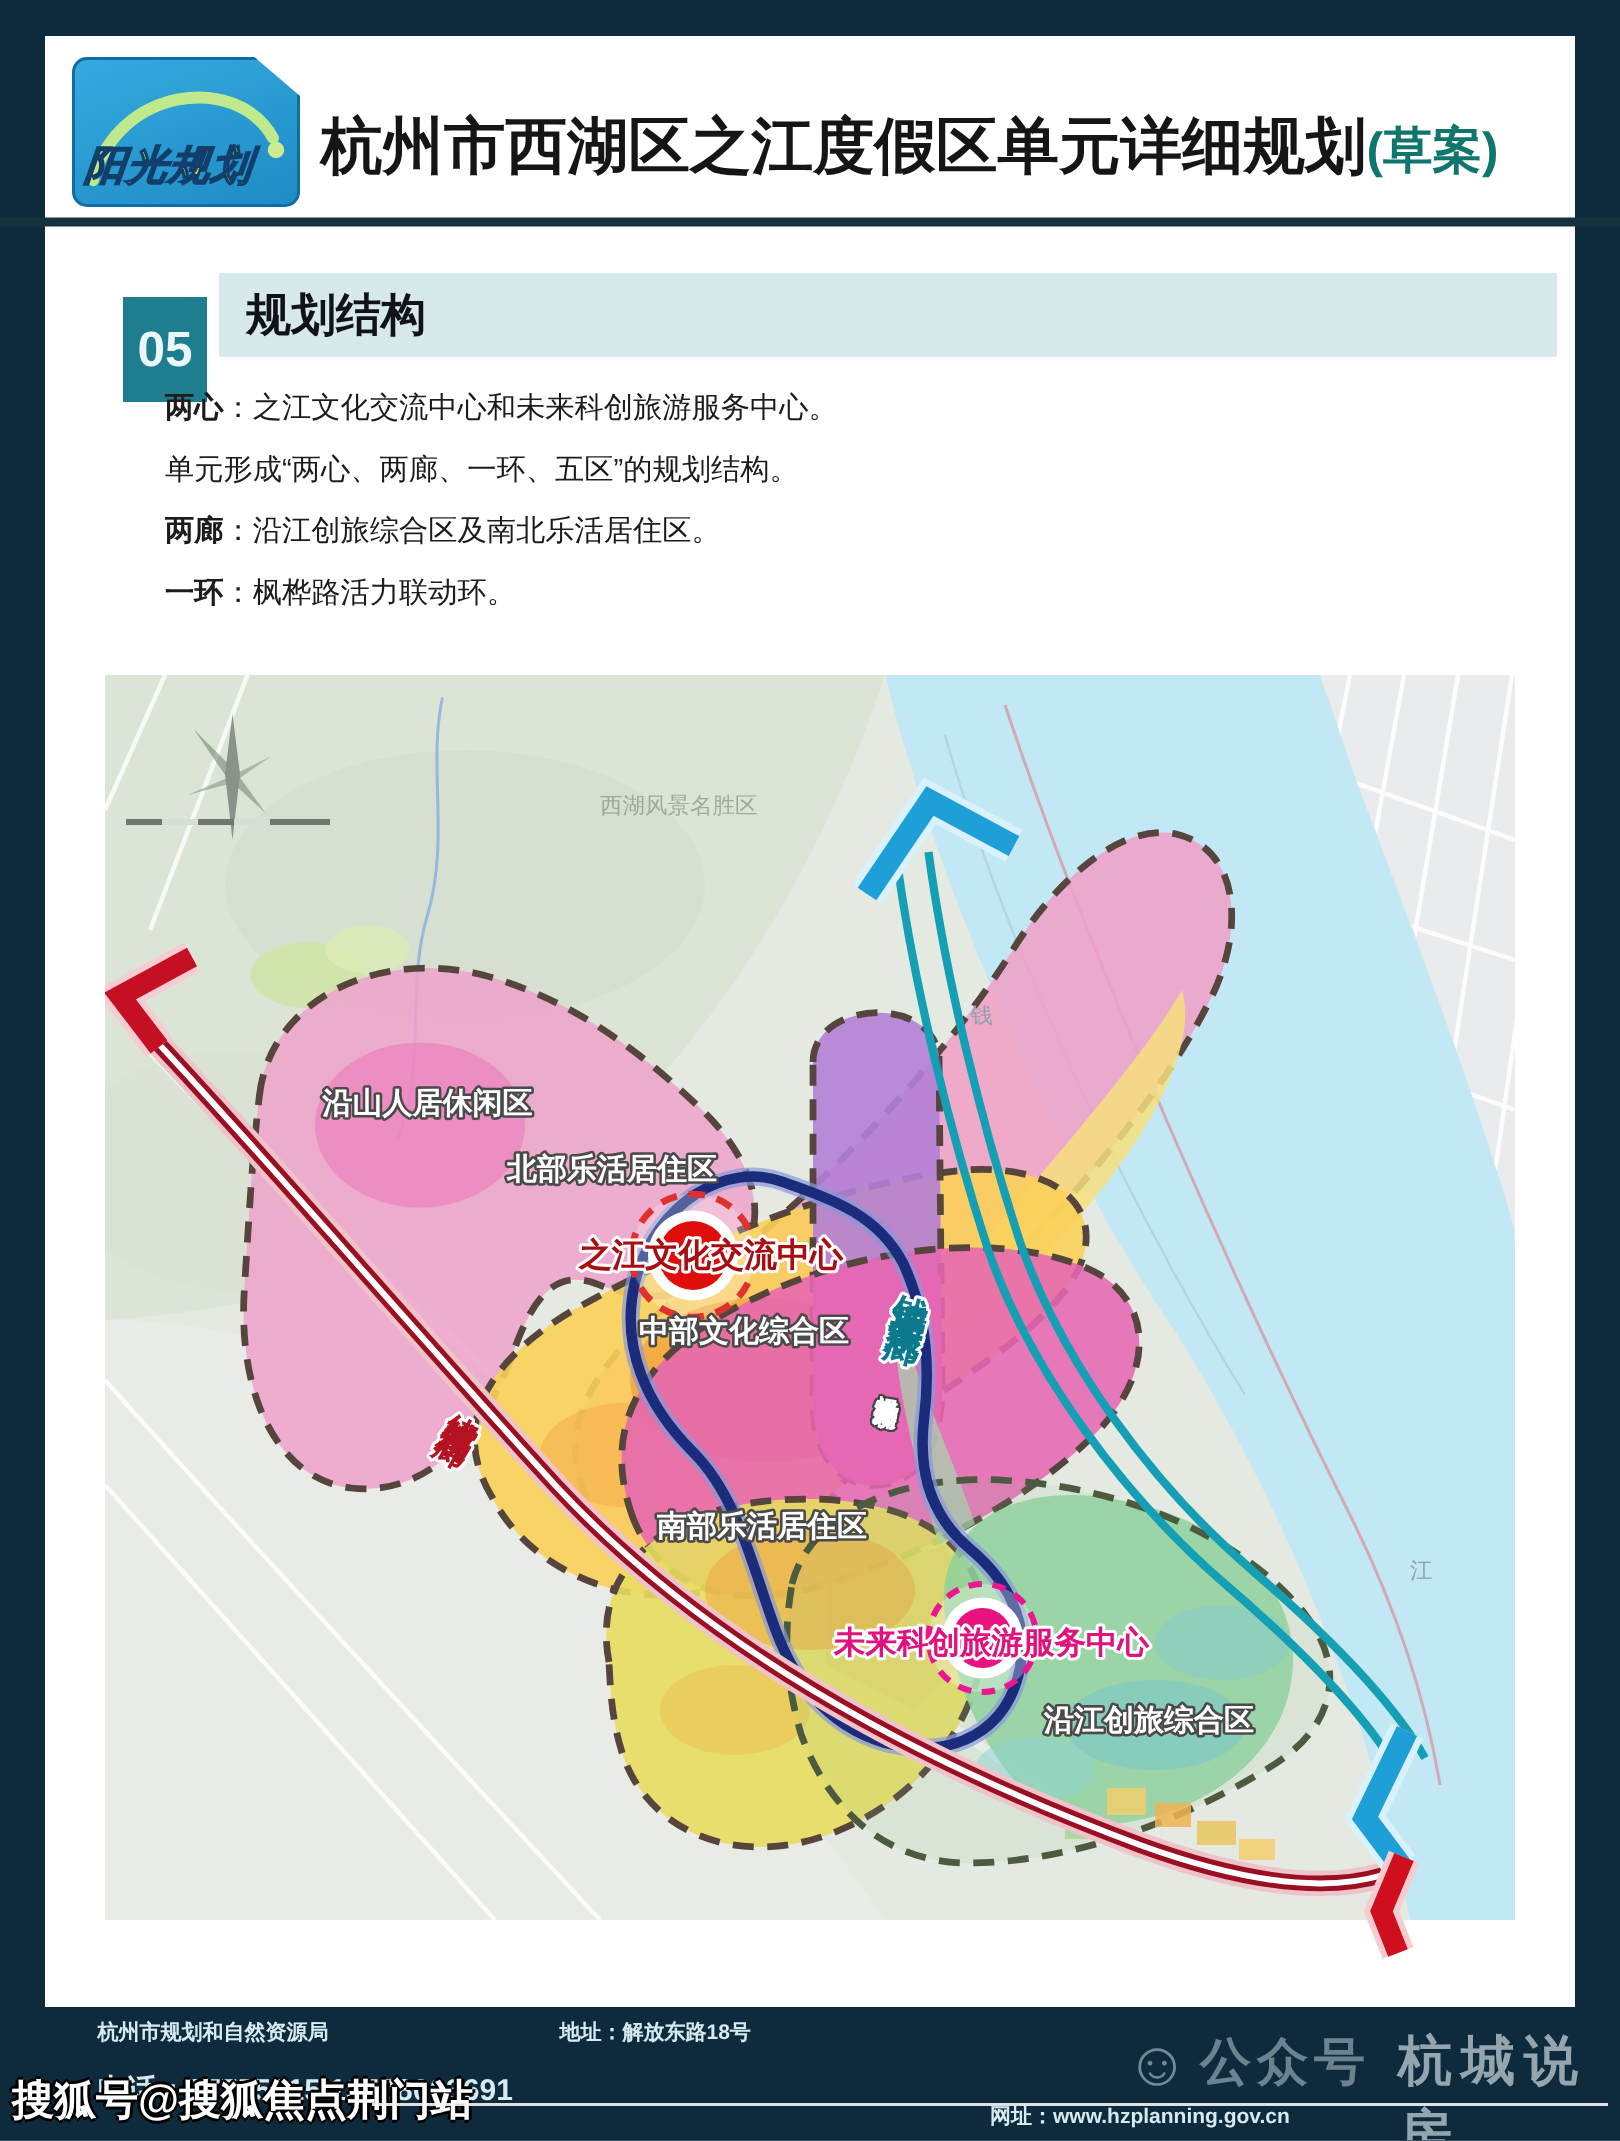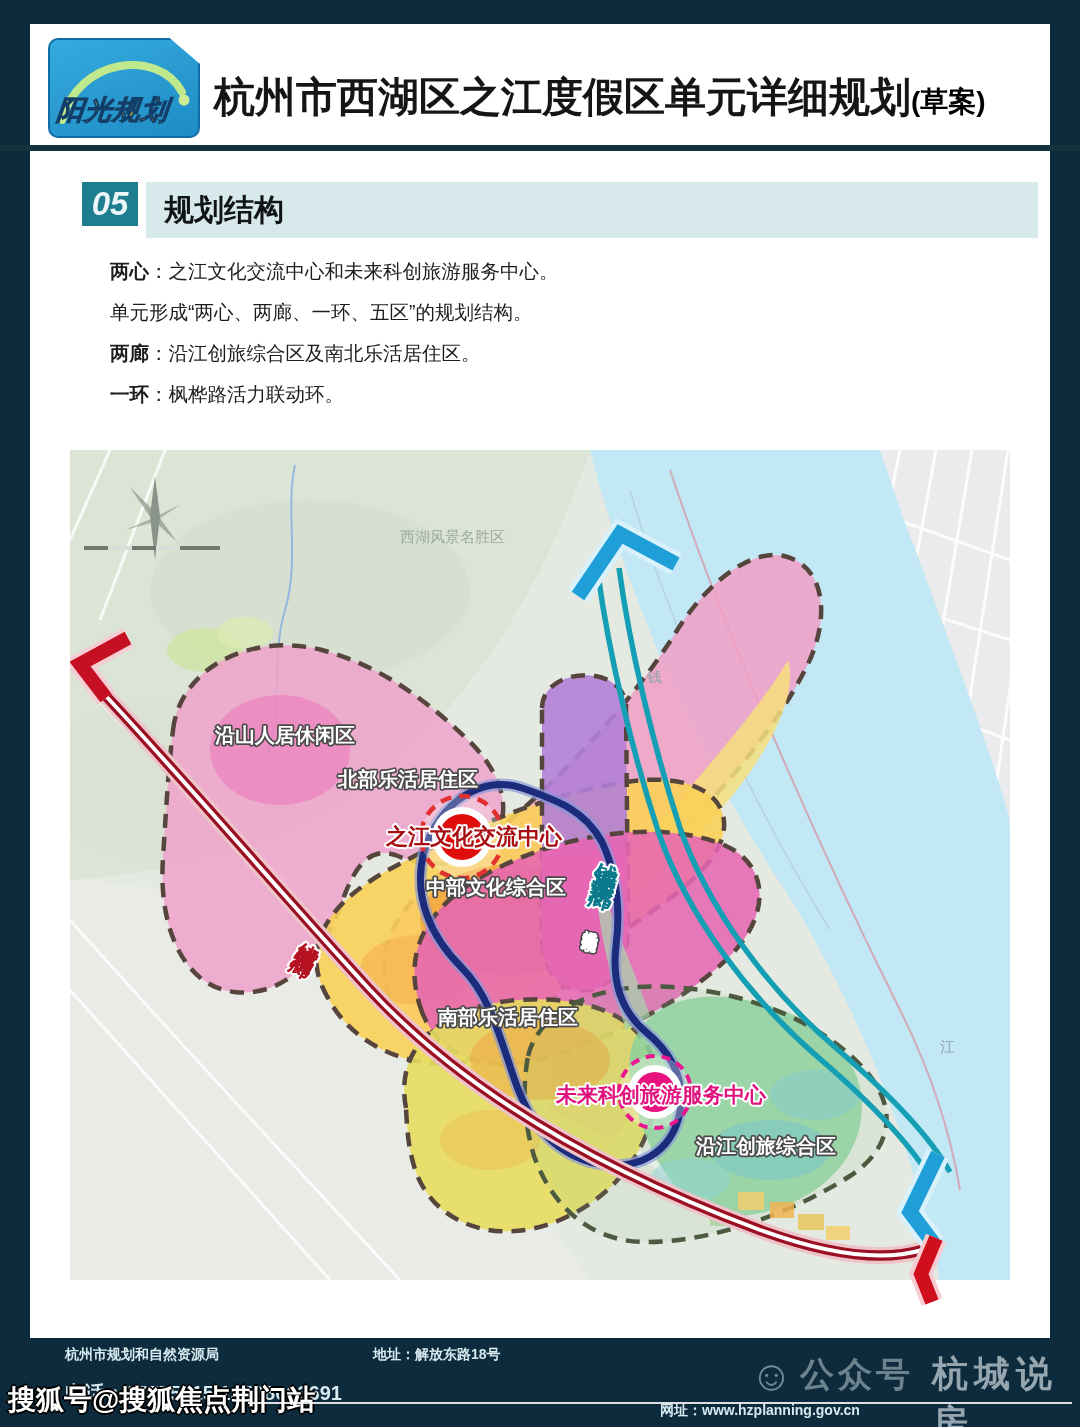--- a/index.html
+++ b/index.html
@@ -8,25 +8,25 @@
   .card{position:absolute;left:30px;top:24px;width:1020px;height:1314px;background:#ffffff;}
   
   .logo{position:absolute;left:18px;top:14px;width:148px;height:96px;
         background:linear-gradient(160deg,#35aadf,#1e8cc4);border:2px solid #0f6da6;border-radius:10px;
         clip-path:polygon(0 0,80% 0,100% 26%,100% 100%,0 100%);}
   .logo svg{position:absolute;left:0;top:0;}
   .logo .logo-text{position:absolute;left:7px;bottom:8px;font-size:27px;font-weight:bold;font-style:italic;
         color:#f7e417;-webkit-text-stroke:1px #123e6b;transform:skewX(-6deg);letter-spacing:1px;white-space:nowrap;}
   .title-wrap{position:absolute;left:184px;top:46px;white-space:nowrap;}
   .title-main{font-size:41px;font-weight:bold;color:#151515;letter-spacing:0px;}
-  .title-suffix{font-size:28px;font-weight:bold;color:#000000;}
+  .title-suffix{font-size:33px;font-weight:bold;color:#0f766e;}
   .header-divider{position:absolute;left:-30px;top:121px;width:1080px;height:6px;background:#15333f;}
   
-  .sec-num{position:absolute;left:52px;top:158px;width:56px;height:44px;background:#1e7e8f;
-           color:#eaf6f8;font-size:33px;font-weight:bold;display:flex;align-items:center;justify-content:center;font-style:italic;}
+  .sec-num{position:absolute;left:52px;top:174px;width:56px;height:70px;background:#1e7e8f;
+           color:#eaf6f8;font-size:33px;font-weight:bold;display:flex;align-items:center;justify-content:center;}
   .sec-banner{position:absolute;left:116px;top:158px;width:892px;height:56px;background:#d8e9eb;}
   .sec-title{position:absolute;left:134px;top:166px;font-size:30px;font-weight:bold;color:#101418;}
   
   .intro{position:absolute;left:80px;top:234px;width:880px;font-size:19.5px;color:#1c1c1c;}
   .intro .line{margin-bottom:14px;white-space:nowrap;}
   .intro .term{font-weight:bold;}
   
   .map{position:absolute;left:70px;top:450px;width:940px;height:860px;}
   .caption{position:absolute;left:50%;transform:translateX(-50%);top:1185px;background:#0e6e80;
            color:#eef8fa;font-size:19px;font-weight:bold;padding:16px 14px;letter-spacing:2px;}

